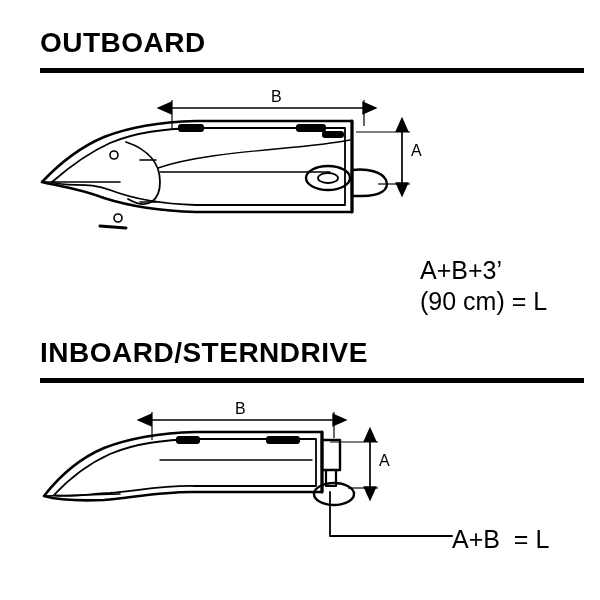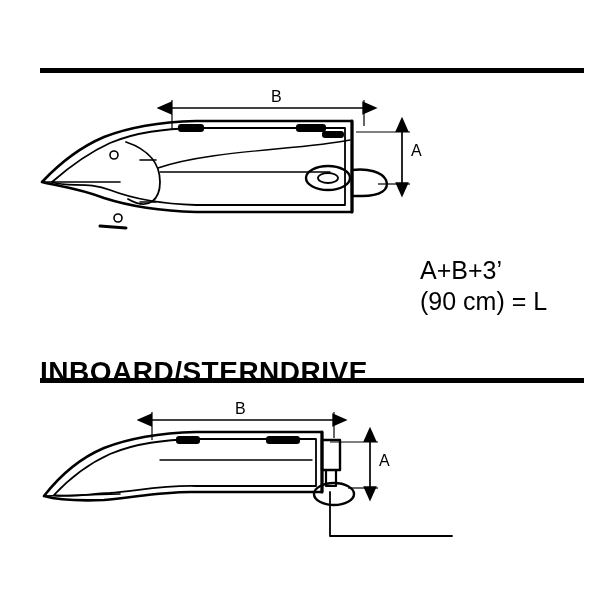--- a/index.html
+++ b/index.html
@@ -35,21 +35,20 @@
     line-height: 30px;
   }
   #rule-outboard {
     left: 40px; top: 68px;
     width: 544px; height: 5px;
   }
   #title-inboard {
     left: 40px; top: 338px;
     font-size: 28px;
     line-height: 30px;
-    margin-top: 19px;
   }
   #rule-inboard {
     left: 40px; top: 378px;
     width: 544px; height: 5px;
   }
 
   
   .formula {
     position: absolute;
     font-size: 25px;
@@ -74,20 +73,21 @@
     left: 0; top: 0;
     width: 600px; height: 600px;
     overflow: visible;
   }
 </style>
 </head>
 <body>
 
 <div id="page">
 
+  <div class="section-title" id="title-outboard">OUTBOARD</div>
   <div class="rule" id="rule-outboard"></div>
 
   <svg class="layer" id="art-outboard" viewBox="0 0 600 600">
     <g fill="none" stroke="#000" stroke-width="2.6" stroke-linecap="round" stroke-linejoin="round">
 
       <path d="M42,182
                C58,165 78,148 104,137
                C132,126 162,122 196,121
                L352,121
                L352,212
@@ -217,14 +217,15 @@
 
       <line x1="370" y1="442" x2="370" y2="488" marker-start="url(#arrL)" marker-end="url(#arrR)"></line>
       <line x1="330" y1="442" x2="378" y2="442" stroke-width="1.2"></line>
       <line x1="348" y1="488" x2="378" y2="488" stroke-width="1.2"></line>
     </g>
   </svg>
 
   <div class="dim-label" style="left:232px; top:400px;">B</div>
   <div class="dim-label" style="left:376px; top:452px;">A</div>
 
+  <div class="formula" id="formula-inboard">A+B  = L</div>
 
 </div>
 
 </body></html>

